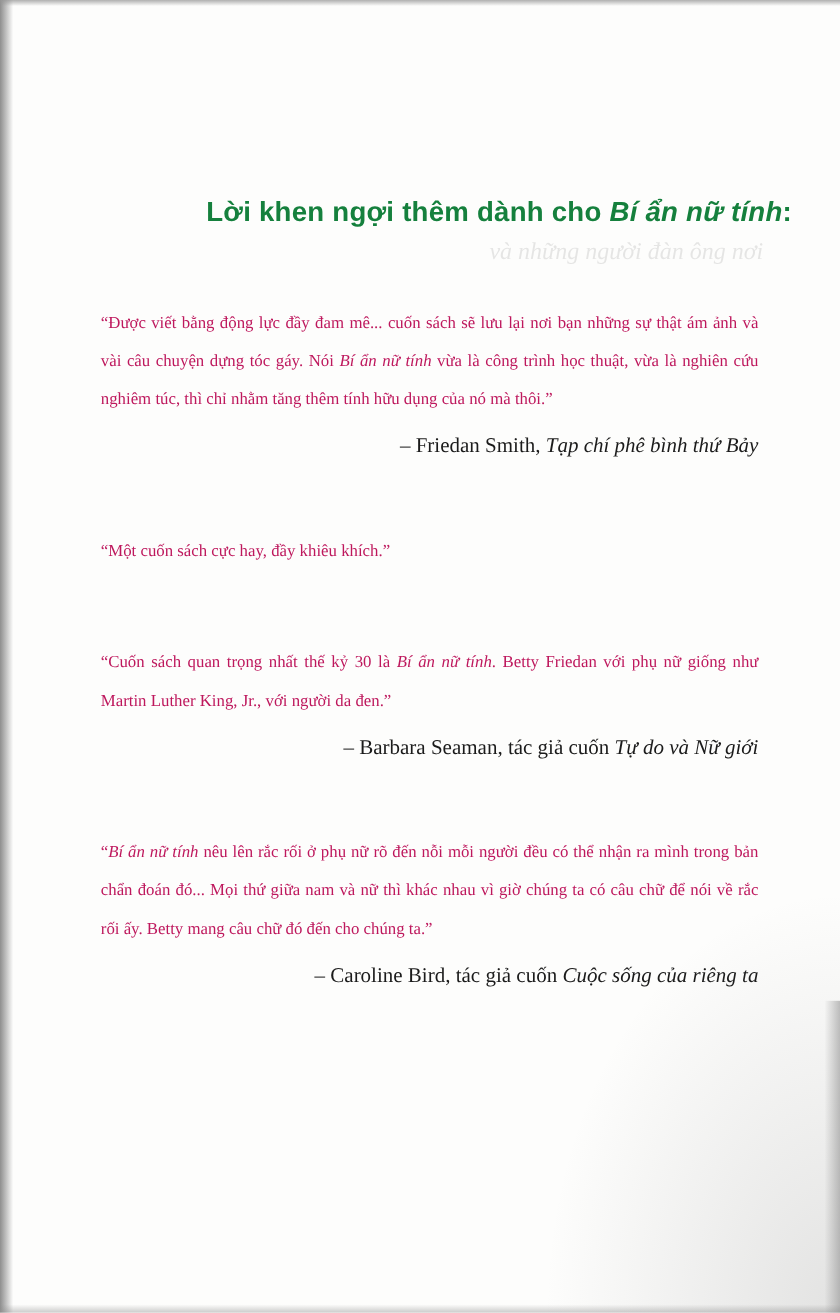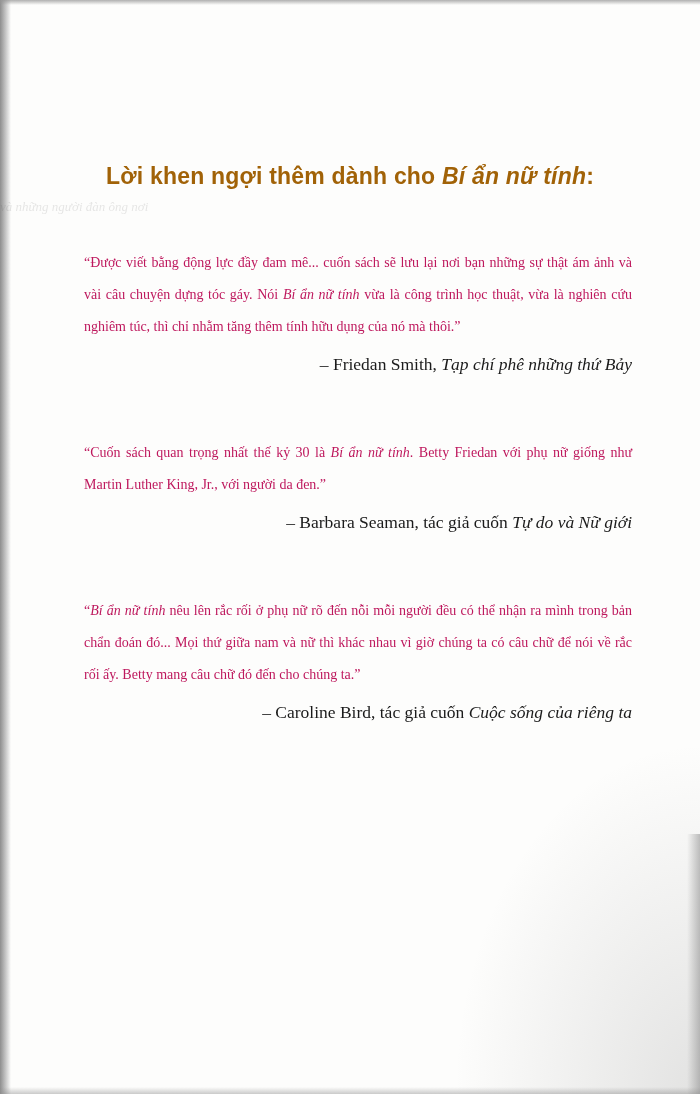--- a/index.html
+++ b/index.html
@@ -41,28 +41,29 @@
   .scan-edge-bottom {
     position: absolute; bottom: 0; left: 0; width: 100%; height: 7px;
     background: linear-gradient(0deg, rgba(140,140,140,0.45), rgba(255,255,255,0));
     pointer-events: none;
   }
   .title {
     font-family: "Liberation Sans", sans-serif;
     font-size: 23px;
     font-weight: 600;
     letter-spacing: 0.2px;
-    color: #a16207;
-    text-align: center;
+    color: #15803d;
+    text-align: right;
     padding: 0 40px;
   }
   .ghost-line {
-    padding-right: 95px;
+    text-align: right;
+    padding-right: 64px;
     margin-top: 9px;
-    font-size: 13px;
+    font-size: 20px;
     font-style: italic;
     color: #5a5a5a;
     opacity: 0.14;
     user-select: none;
   }
   .quotes {
     margin: 32px 68px 0 84px; 
   }
   .quote { margin-bottom: 61px; }
   .quote-body {
@@ -91,24 +92,25 @@
   <div class="scan-edge-bottom"></div>
 
   <h1 class="title"><span>Lời khen ngợi thêm dành cho </span><span class="it">Bí ẩn nữ tính</span><span>:</span></h1>
 
   <div class="ghost-line">và những người đàn ông nơi</div>
 
   <div class="quotes">
 
     <div class="quote">
       <p class="quote-body"><span>“Được viết bằng động lực đầy đam mê... cuốn sách sẽ lưu lại nơi bạn những sự thật ám ảnh và vài câu chuyện dựng tóc gáy. Nói </span><span class="it">Bí ẩn nữ tính</span><span> vừa là công trình học thuật, vừa là nghiên cứu nghiêm túc, thì chỉ nhằm tăng thêm tính hữu dụng của nó mà thôi.”</span></p>
-      <p class="quote-attr"><span>– Friedan Smith, </span><span class="it">Tạp chí phê những thứ Bảy</span></p>
+      <p class="quote-attr"><span>– Friedan Smith, </span><span class="it">Tạp chí phê bình thứ Bảy</span></p>
     </div>
 
     <div class="quote">
+      <p class="quote-body"><span>“Một cuốn sách cực hay, đầy khiêu khích.”</span></p>
     </div>
 
     <div class="quote">
       <p class="quote-body"><span>“Cuốn sách quan trọng nhất thế kỷ 30 là </span><span class="it">Bí ẩn nữ tính</span><span>. Betty Friedan với phụ nữ giống như Martin Luther King, Jr., với người da đen.”</span></p>
       <p class="quote-attr"><span>– Barbara Seaman, tác giả cuốn </span><span class="it">Tự do và Nữ giới</span></p>
     </div>
 
     <div class="quote">
       <p class="quote-body"><span>“</span><span class="it">Bí ẩn nữ tính</span><span> nêu lên rắc rối ở phụ nữ rõ đến nỗi mỗi người đều có thể nhận ra mình trong bản chẩn đoán đó... Mọi thứ giữa nam và nữ thì khác nhau vì giờ chúng ta có câu chữ để nói về rắc rối ấy. Betty mang câu chữ đó đến cho chúng ta.”</span></p>
       <p class="quote-attr"><span>– Caroline Bird, tác giả cuốn </span><span class="it">Cuộc sống của riêng ta</span></p>

